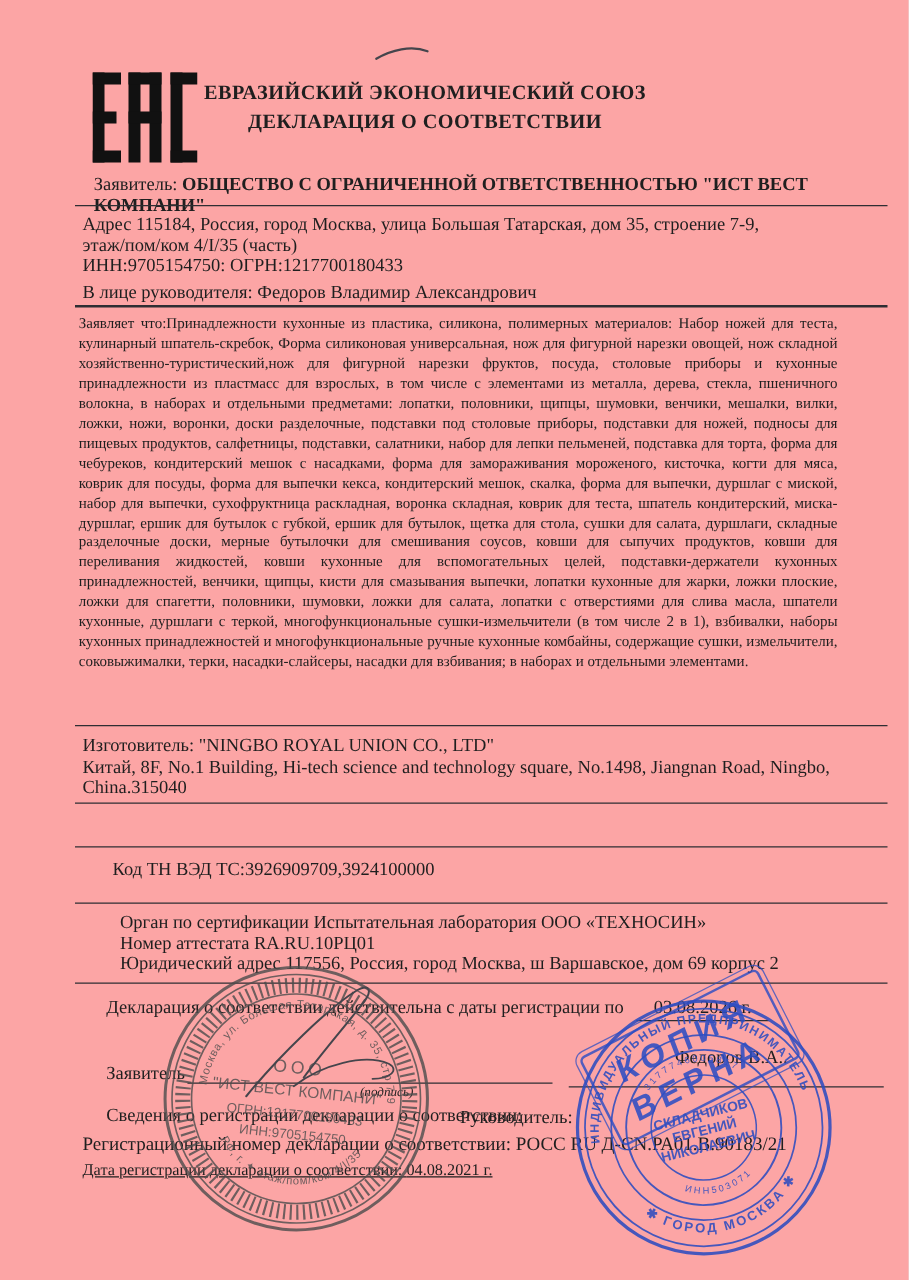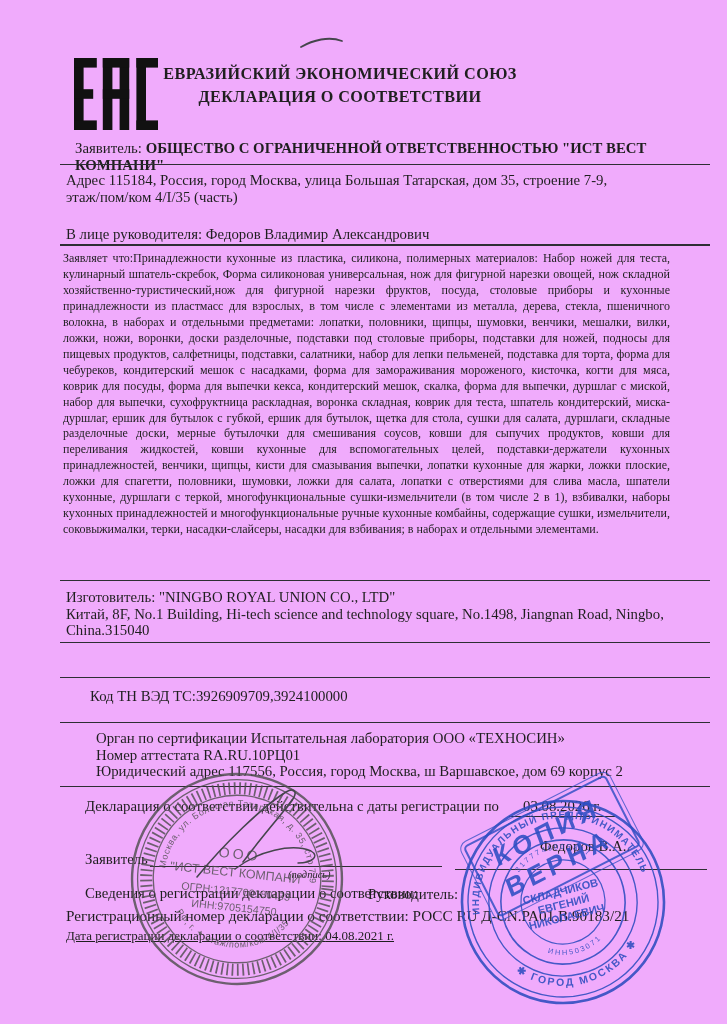--- a/index.html
+++ b/index.html
@@ -1,18 +1,18 @@
 <!DOCTYPE html>
 <html><head>
 <meta charset="utf-8">
 <style>
   html,body{margin:0;padding:0;background:#e8e8e8;}
   .page{
     position:relative;width:727px;height:1024px;margin:0 auto;
-    background:#f0abfc;overflow:hidden;
+    background:#fca5a5;overflow:hidden;
     font-family:"Liberation Serif",serif;color:#1f1f1f;
   }
   .abs{position:absolute;}
   .hr{position:absolute;left:60px;width:650px;border-top:1.5px solid #2e2e33;height:0;}
   .hr.thick{border-top-width:2.2px;}
   .hdr-title{left:128px;top:63px;width:424px;text-align:center;
     font-weight:bold;font-size:16.2px;line-height:23px;letter-spacing:.4px;}
   .line{font-size:14.8px;line-height:16.6px;}
   .body-par{left:63px;top:251px;width:607px;font-size:12px;line-height:15.95px;
     text-align:justify;}
@@ -67,20 +67,21 @@
 
   <div class="abs line" style="left:75px;top:140px;width:620px;">
     <span>Заявитель:</span>
     <b>ОБЩЕСТВО С ОГРАНИЧЕННОЙ ОТВЕТСТВЕННОСТЬЮ "ИСТ ВЕСТ КОМПАНИ"</b>
   </div>
   <div class="hr" style="top:164px;"></div>
 
   <div class="abs line" style="left:66px;top:172px;width:607px;">
     <div>Адрес 115184, Россия, город Москва, улица Большая Татарская, дом 35, строение 7-9,</div>
     <div>этаж/пом/ком 4/I/35 (часть)</div>
+    <div>ИНН:9705154750: ОГРН:1217700180433</div>
   </div>
 
   <div class="abs line" style="left:66px;top:226px;width:607px;">
     <span>В лице руководителя:</span>
     <span>Федоров Владимир Александрович</span>
   </div>
   <div class="hr thick" style="top:244px;"></div>
 
   <div class="abs body-par">Заявляет что:Принадлежности кухонные из пластика, силикона, полимерных материалов: Набор ножей для теста, кулинарный шпатель-скребок, Форма силиконовая универсальная, нож для фигурной нарезки овощей, нож складной хозяйственно-туристический,нож для фигурной нарезки фруктов, посуда, столовые приборы и кухонные принадлежности из пластмасс для взрослых, в том числе с элементами из металла, дерева, стекла, пшеничного волокна, в наборах и отдельными предметами: лопатки, половники, щипцы, шумовки, венчики, мешалки, вилки, ложки, ножи, воронки, доски разделочные, подставки под столовые приборы, подставки для ножей, подносы для пищевых продуктов, салфетницы, подставки, салатники, набор для лепки пельменей, подставка для торта, форма для чебуреков, кондитерский мешок с насадками, форма для замораживания мороженого, кисточка, когти для мяса, коврик для посуды, форма для выпечки кекса, кондитерский мешок, скалка, форма для выпечки, дуршлаг с миской, набор для выпечки, сухофруктница раскладная, воронка складная, коврик для теста, шпатель кондитерский, миска- дуршлаг, ершик для бутылок с губкой, ершик для бутылок, щетка для стола, сушки для салата, дуршлаги, складные разделочные доски, мерные бутылочки для смешивания соусов, ковши для сыпучих продуктов, ковши для переливания жидкостей, ковши кухонные для вспомогательных целей, подставки-держатели кухонных принадлежностей, венчики, щипцы, кисти для смазывания выпечки, лопатки кухонные для жарки, ложки плоские, ложки для спагетти, половники, шумовки, ложки для салата, лопатки с отверстиями для слива масла, шпатели кухонные, дуршлаги с теркой, многофункциональные сушки-измельчители (в том числе 2 в 1), взбивалки, наборы кухонных принадлежностей и многофункциональные ручные кухонные комбайны, содержащие сушки, измельчители, соковыжималки, терки, насадки-слайсеры, насадки для взбивания; в наборах и отдельными элементами.</div>
   <div class="hr" style="top:580px;"></div>

